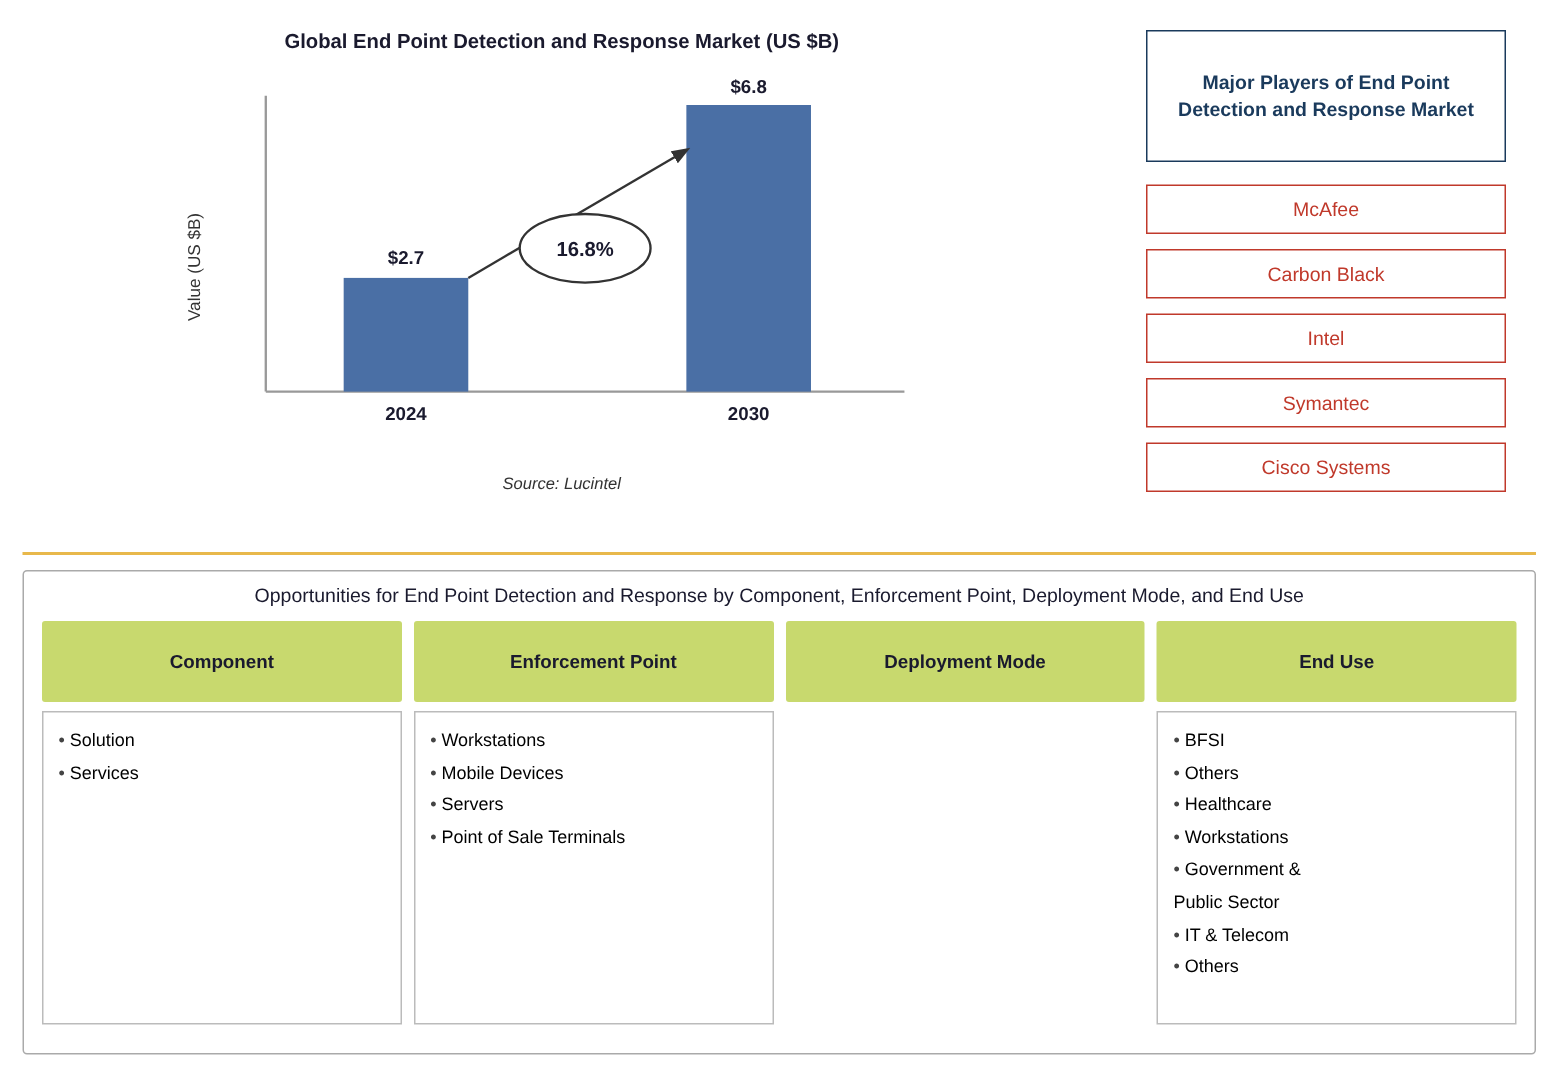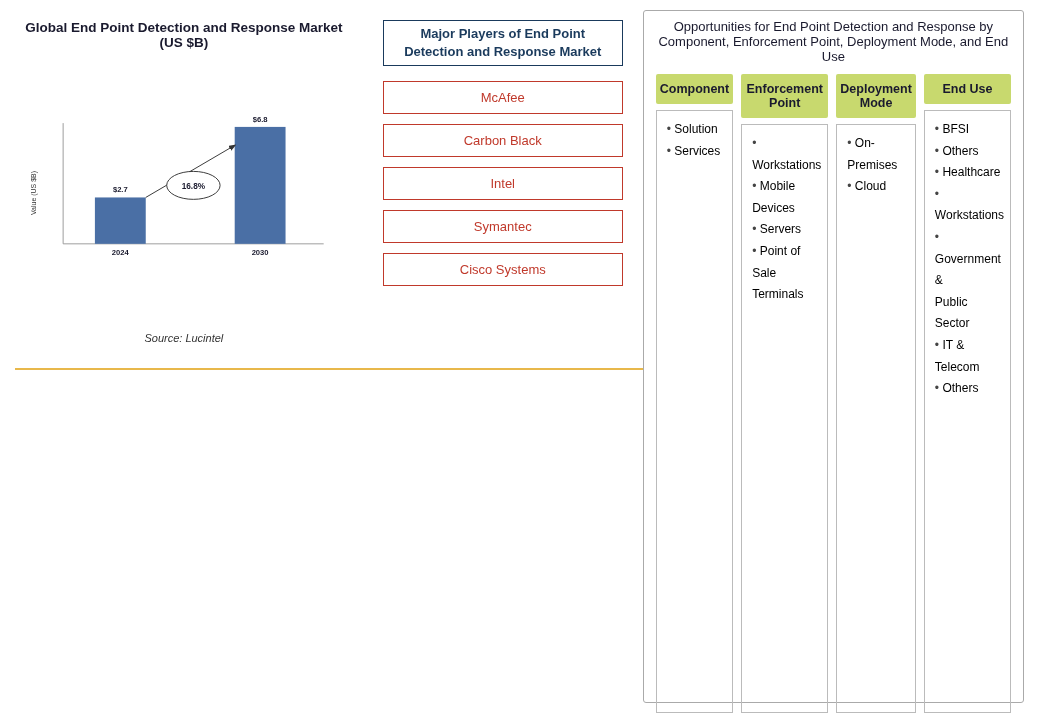--- a/index.html
+++ b/index.html
@@ -9,21 +9,21 @@
       width: 1039px;
       height: 713px;
       overflow: hidden;
       position: relative;
     }
 
     .main-container {
       width: 1039px;
       height: 713px;
       display: flex;
-      flex-direction: row;
+      flex-direction: column;
       padding: 10px 15px;
     }
 
     
     .top-section {
       display: flex;
       flex-direction: row;
       height: 360px;
       border-bottom: 2px solid #e8b84b;
       margin-bottom: 10px;
@@ -67,21 +67,21 @@
     .players-area {
       width: 280px;
       padding: 10px 15px;
       display: flex;
       flex-direction: column;
       align-items: center;
     }
 
     .players-title-box {
       border: 1.5px solid #1a3a5c;
-      padding: 4px 15px;
+      padding: 25px 15px;
       text-align: center;
       font-size: 13px;
       font-weight: bold;
       color: #1a3a5c;
       margin-bottom: 15px;
       width: 240px;
       line-height: 1.4;
     }
 
     .player-box {
@@ -119,21 +119,21 @@
 
     .category-col {
       flex: 1;
       display: flex;
       flex-direction: column;
     }
 
     .category-header {
       background: #c8d96e;
       text-align: center;
-      padding: 8px 4px;
+      padding: 20px 4px;
       font-size: 12.5px;
       font-weight: bold;
       color: #1a1a2e;
       margin-bottom: 6px;
       border-radius: 2px;
     }
 
     .category-content {
       border: 1.5px solid #bbb;
       padding: 8px 6px 8px 10px;
@@ -229,26 +229,20 @@
             <li>Workstations</li>
             <li>Mobile Devices</li>
             <li>Servers</li>
             <li>Point of Sale Terminals</li>
           </ul>
         </div>
       </div>
 
       <div class="category-col">
         <div class="category-header">Deployment Mode</div>
-        <div class="category-content">
-          <ul>
-            <li>On-Premises</li>
-            <li>Cloud</li>
-          </ul>
-        </div>
       </div>
 
       <div class="category-col">
         <div class="category-header">End Use</div>
         <div class="category-content">
           <ul>
             <li>BFSI</li>
             <li>Others</li>
             <li>Healthcare</li>
             <li>Workstations</li>

